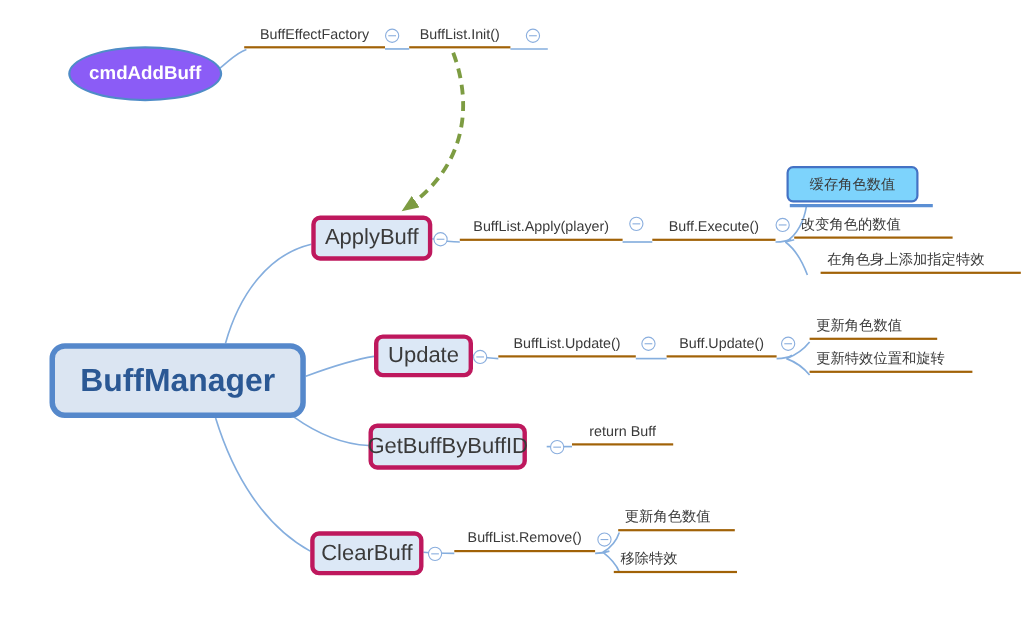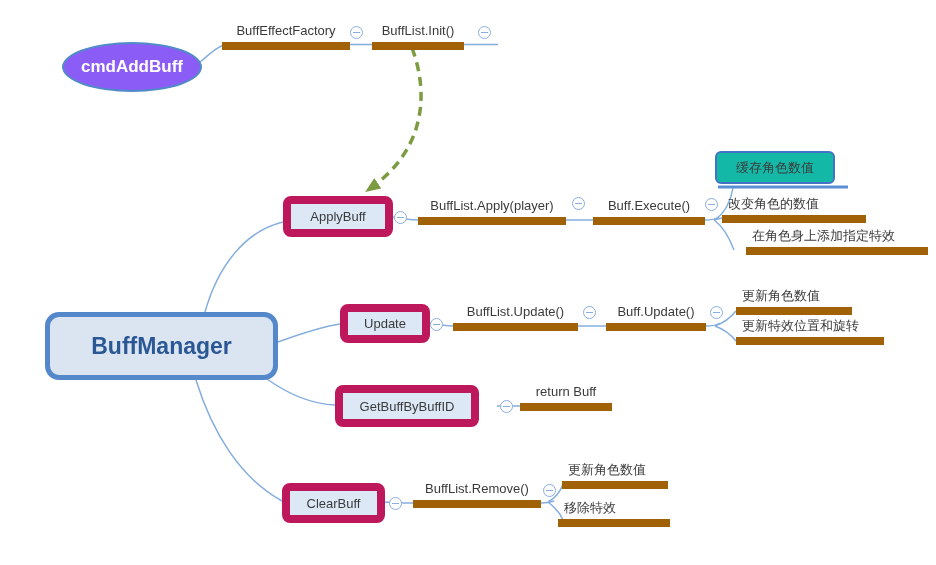--- a/index.html
+++ b/index.html
@@ -5,50 +5,50 @@
   html,body{margin:0;padding:0;background:#fff;}
   #canvas{
     position:relative;width:936px;height:565px;background:#ffffff;overflow:hidden;
     font-family:"Liberation Sans","DejaVu Sans",sans-serif;color:#3a3a3a;
   }
   #wires{position:absolute;left:0;top:0;width:936px;height:565px;}
 
   
   .lbl{
     position:absolute;font-size:13px;line-height:17px;text-align:center;
-    border-bottom:8px solid #a16207;padding-bottom:3px;white-space:nowrap;
+    border-bottom:2px solid #a16207;padding-bottom:3px;white-space:nowrap;
     color:#3a3a3a;z-index:3;
   }
   .lbl.left{text-align:left;padding-left:6px;}
 
   
   .topic{
     position:absolute;display:flex;align-items:center;justify-content:center;
-    background:#dce8f6;border:8px solid #be185d;border-radius:8px;
-    font-size:13px;color:#3a3a3a;z-index:3;box-sizing:border-box;white-space:nowrap;
+    background:#dce8f6;border:4px solid #be185d;border-radius:8px;
+    font-size:20px;color:#3a3a3a;z-index:3;box-sizing:border-box;white-space:nowrap;
   }
 
   .root{
     position:absolute;left:45px;top:312px;width:233px;height:68px;
     background:#dbe5f2;border:5px solid #5588cb;border-radius:14px;
     display:flex;align-items:center;justify-content:center;
-    font-size:23px;font-weight:bold;color:#2b5894;z-index:3;box-sizing:border-box;
+    font-size:29px;font-weight:bold;color:#2b5894;z-index:3;box-sizing:border-box;
   }
 
   .ellipse{
     position:absolute;left:62px;top:42px;width:140px;height:50px;
     background:#8b5cf6;border:2px solid #4f8cc7;border-radius:50%;
     display:flex;align-items:center;justify-content:center;
     font-size:17px;font-weight:bold;color:#ffffff;z-index:3;box-sizing:border-box;
   }
 
   
   .hileaf{
     position:absolute;left:715px;top:151px;width:120px;height:33px;
-    background:#14b8a6;border:2px solid #4472c4;border-radius:6px;
+    background:#7dd3fc;border:2px solid #4472c4;border-radius:6px;
     display:flex;align-items:center;justify-content:center;
     font-size:13px;color:#3a3a3a;z-index:3;box-sizing:border-box;white-space:nowrap;
   }
 
   
   .collapse{
     position:absolute;width:11px;height:11px;border:1px solid #8aaede;border-radius:50%;
     background:#ffffff;z-index:4;box-sizing:content-box;cursor:pointer;
   }
   .collapse::after{

